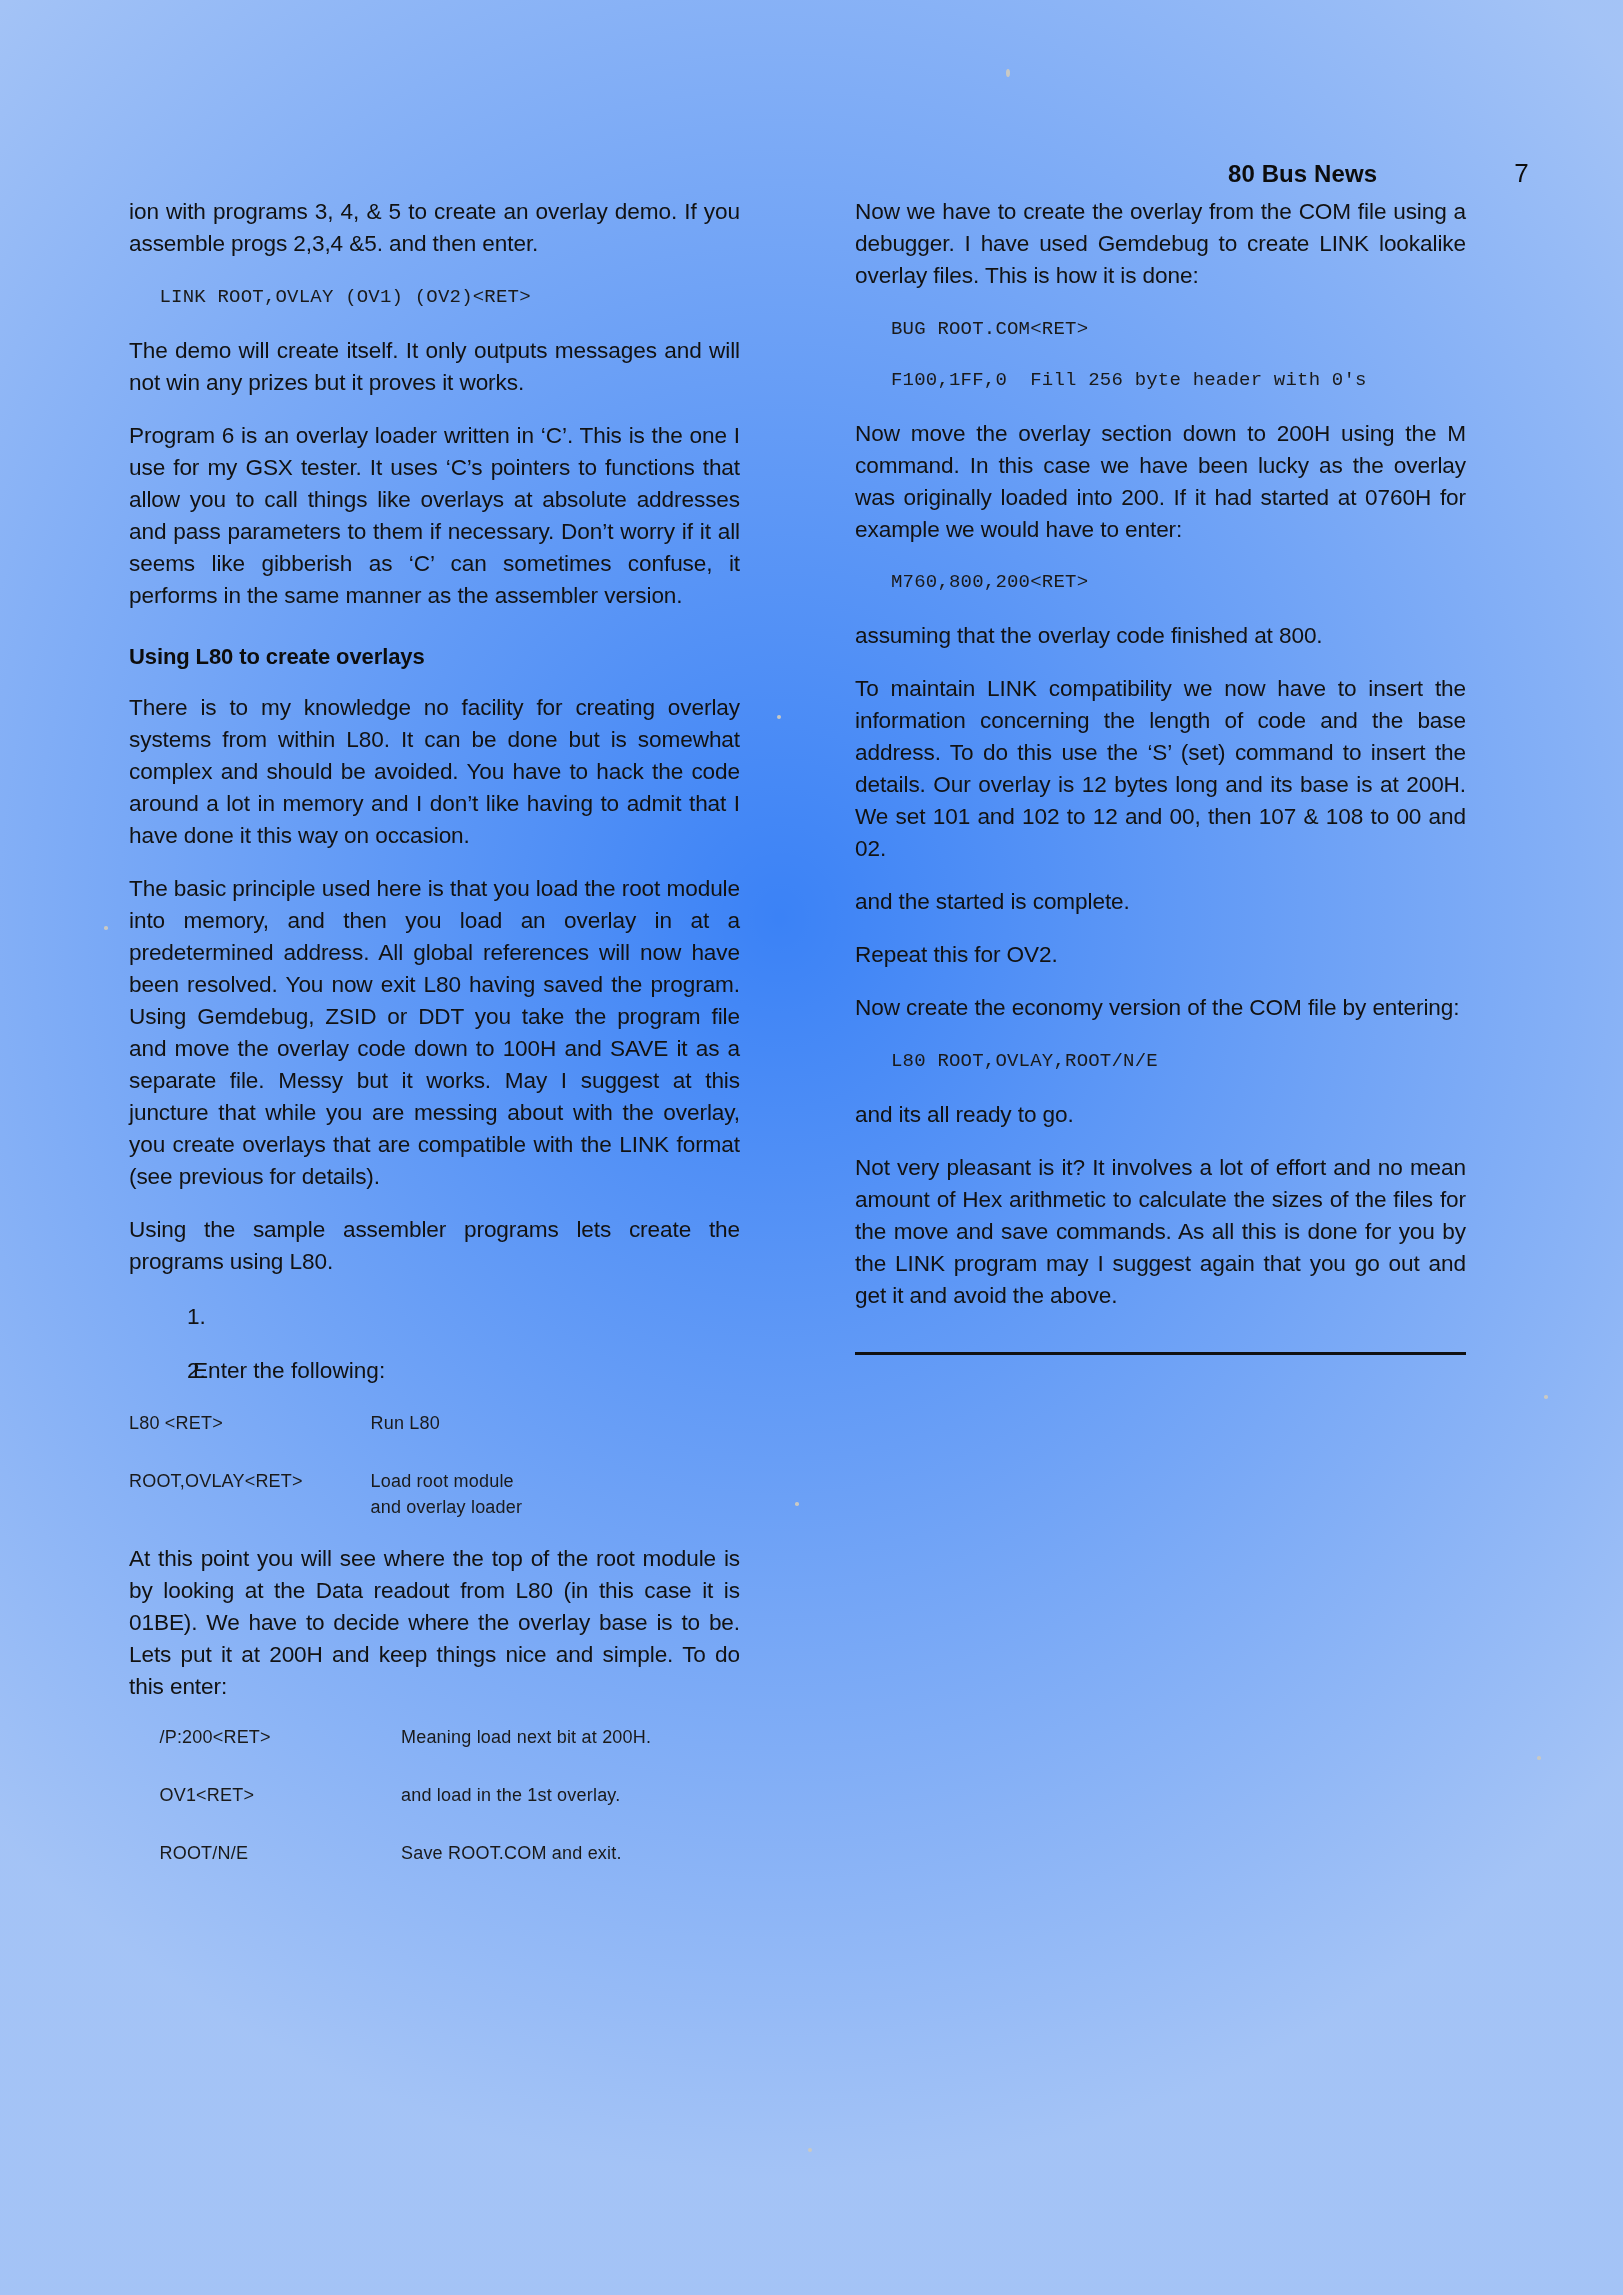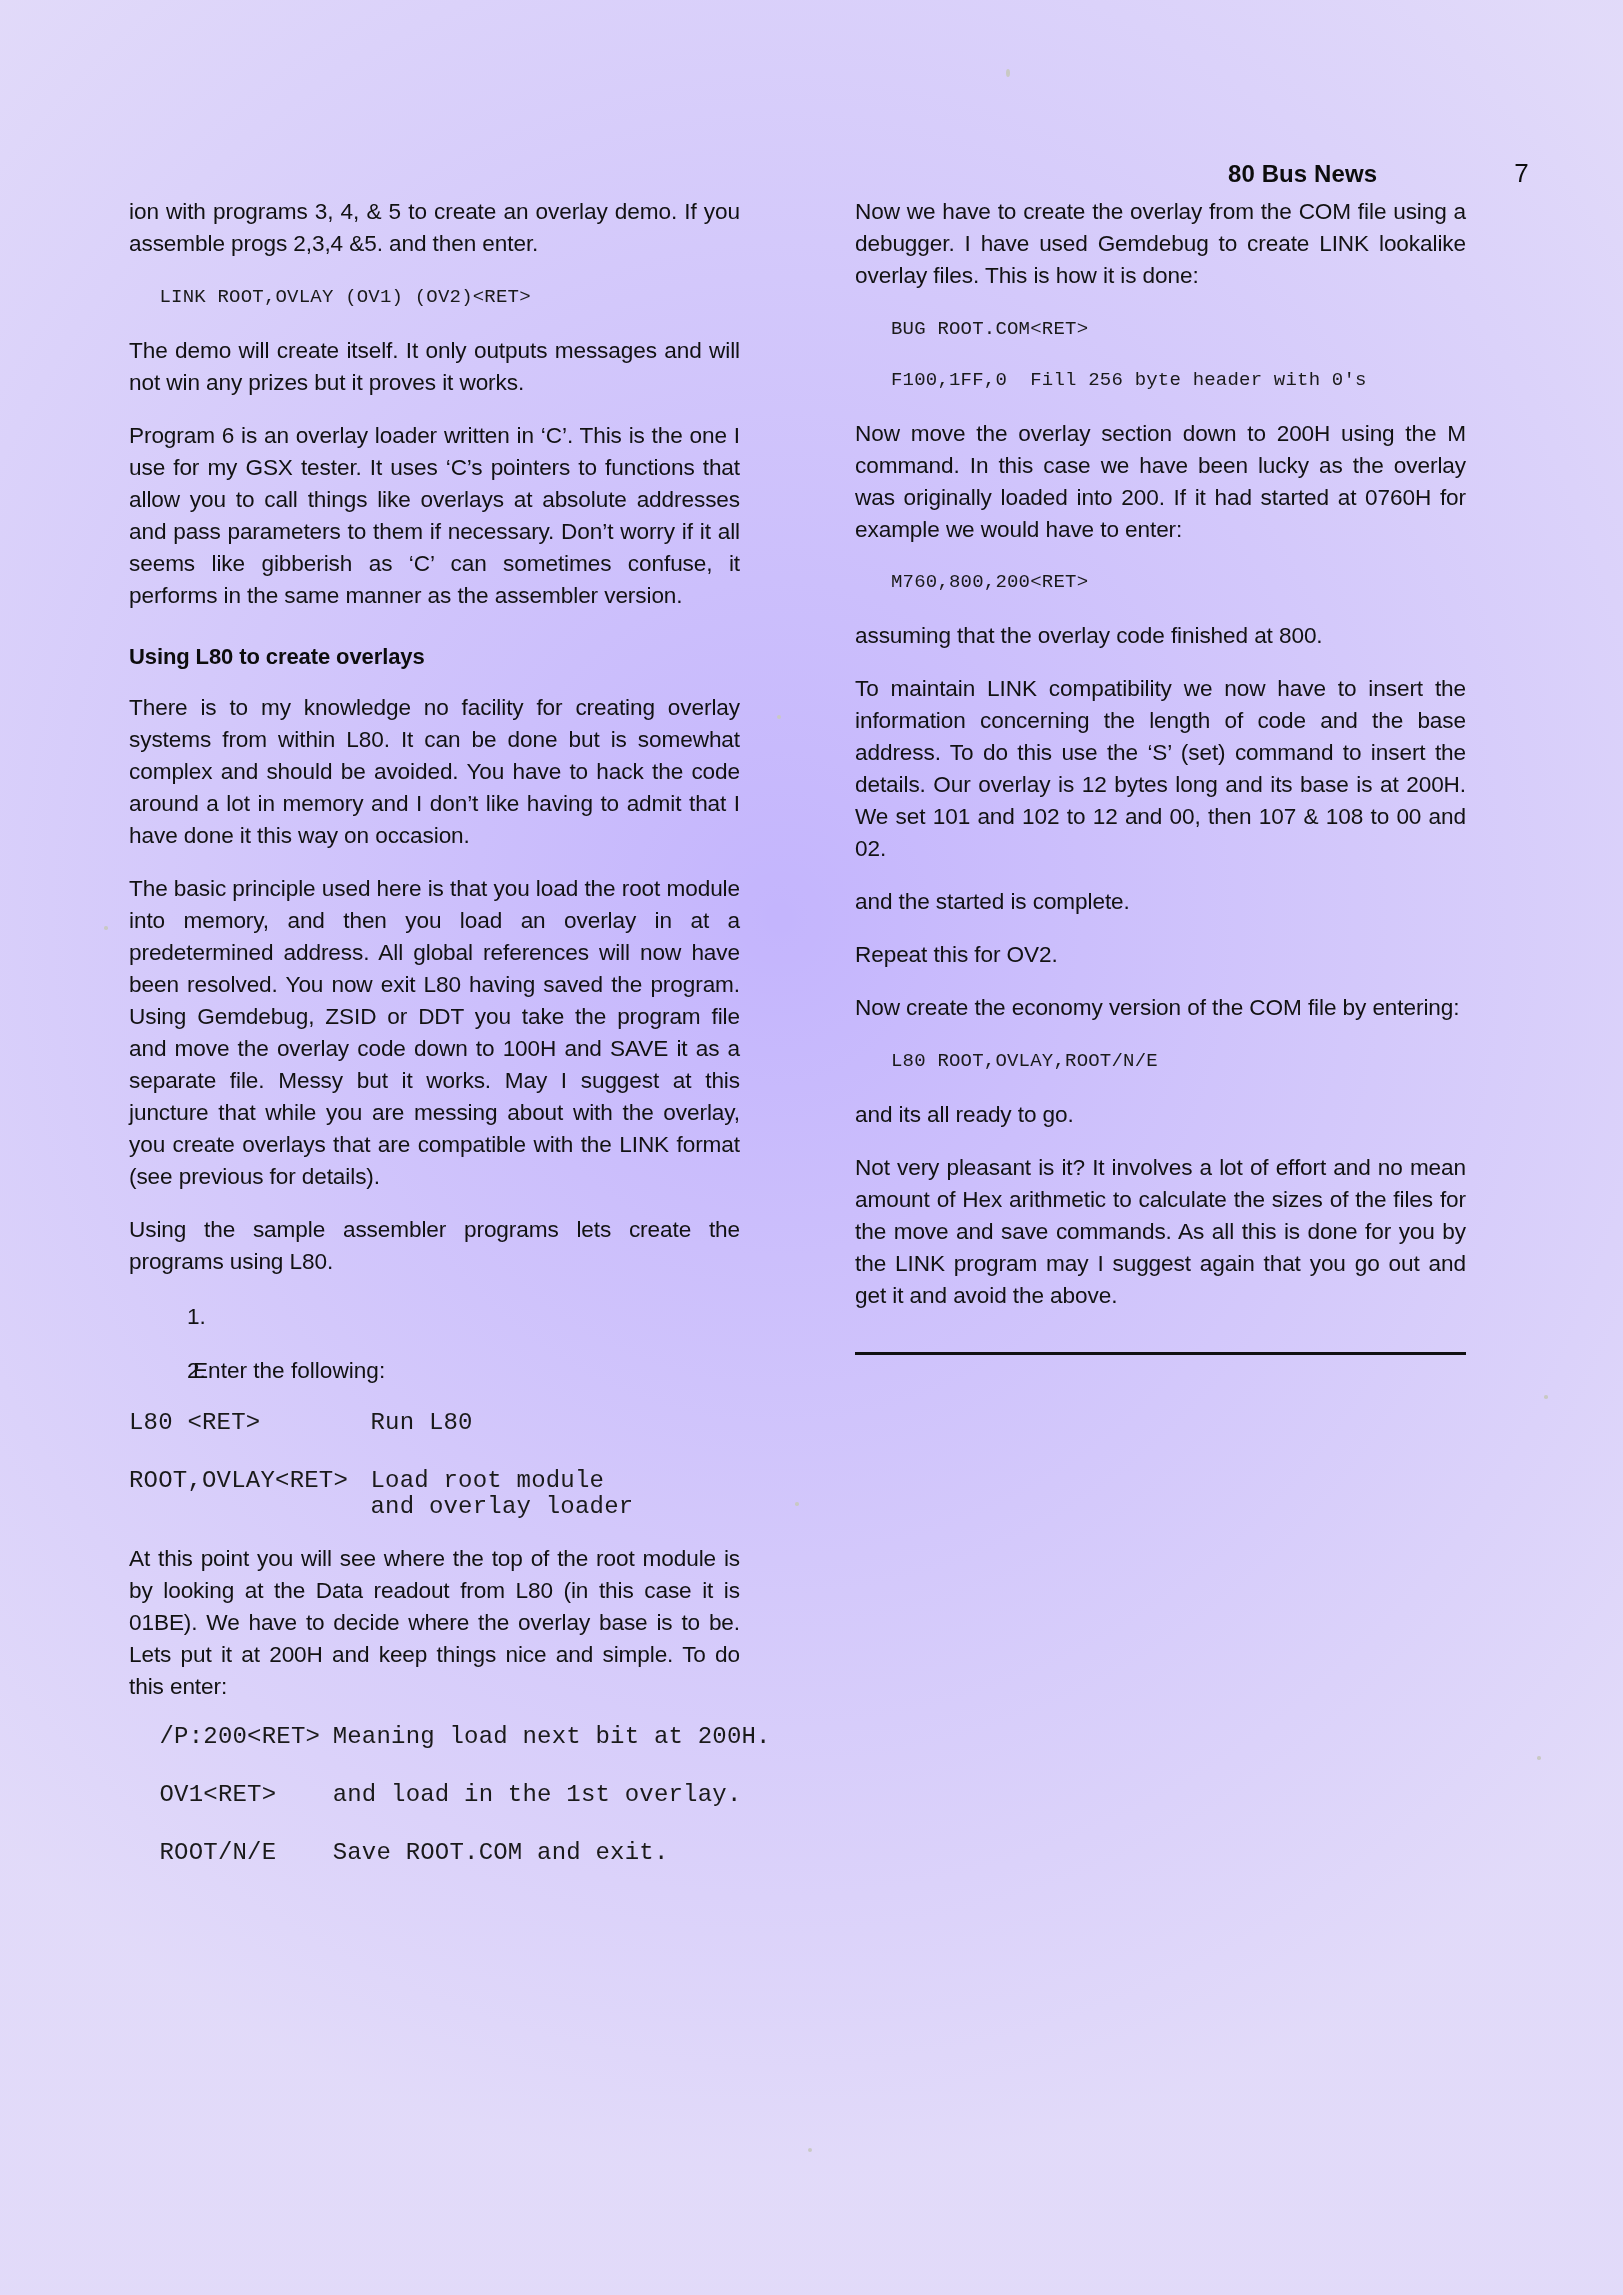--- a/index.html
+++ b/index.html
@@ -12,21 +12,21 @@
     height: 2295px;
     position: relative;
     font-family: "Liberation Sans", sans-serif;
     color: #111111;
     overflow: hidden;
   }
 
   .page {
     position: absolute;
     inset: 0;
-    background: #c4b5fd;
+    background: #3b82f6;
   }
 
   
   .paper-tint {
     position: absolute;
     inset: 0;
     background:
       radial-gradient(ellipse 70% 55% at 48% 40%, rgba(255,255,255,0) 0%, rgba(250,249,246,0.55) 100%);
     pointer-events: none;
   }
@@ -111,22 +111,22 @@
     width: 64px;
     padding-left: 58px;
     box-sizing: border-box;
     flex: none;
   }
   ol.steps li .txt { flex: 1; }
 
   table.cmdtable {
     margin: 21px 0 23.6px 0;
     border-collapse: collapse;
-    font-family: Liberation Mono, monospace;
-    font-size: 24px;
+    font-family: Liberation Sans, sans-serif;
+    font-size: 18px;
     line-height: 26px;
     color: #1a1a1a;
   }
   table.cmdtable td {
     vertical-align: top;
     padding: 0 0 32px 0;
     white-space: pre;
     letter-spacing: 0.2px;
   }
   table.cmdtable td.cmd {

